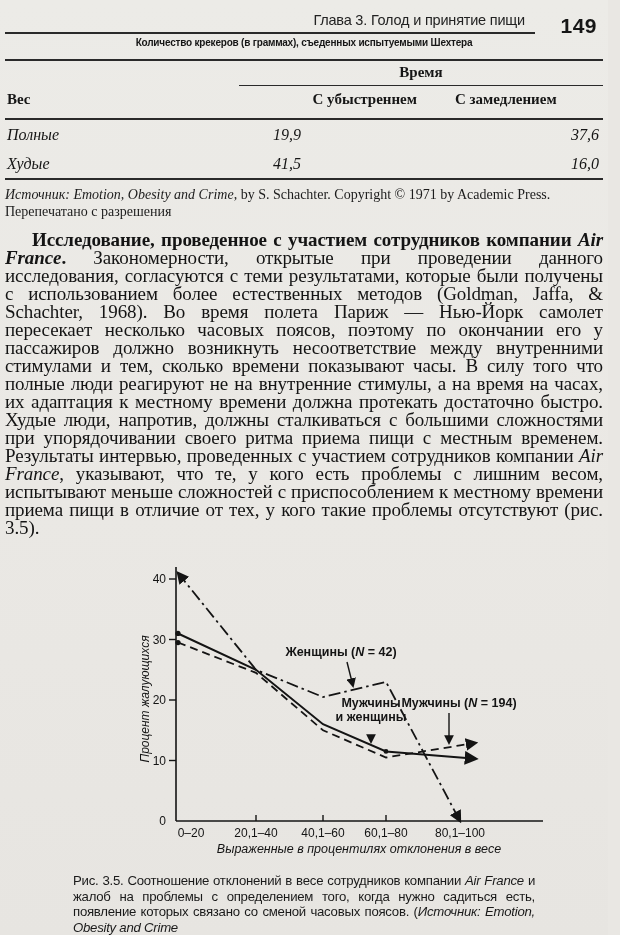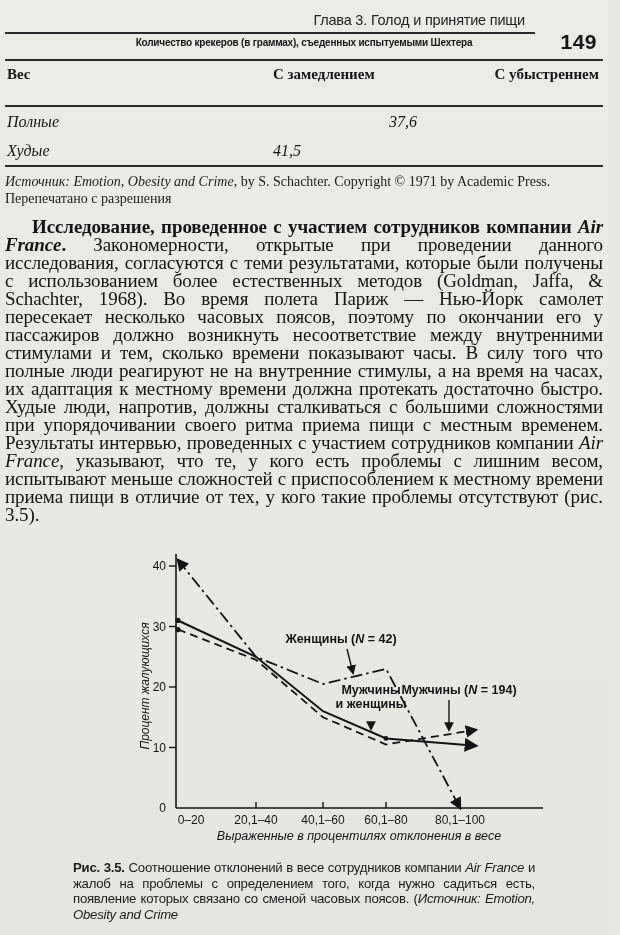--- a/index.html
+++ b/index.html
@@ -13,33 +13,33 @@
   
   .runhead{display:flex;align-items:flex-end;margin-top:4px;}
   .runhead .rule-area{
     flex:1;border-bottom:2.2px solid #2a2a2a;text-align:right;
     padding:0 10px 4px 0;
     font-family:"Liberation Sans",sans-serif;font-size:14.5px;letter-spacing:-0.2px;color:#222;
   }
   .runhead .pagenum{
     width:62px;text-align:right;padding-right:6px;
     font-family:"Liberation Sans",sans-serif;font-weight:bold;font-size:21px;
-    position:relative;top:20px;letter-spacing:0.5px;
+    position:relative;top:4px;letter-spacing:0.5px;
   }
   
   .tbl-label{margin-top:14px;text-align:right;font-style:italic;font-size:15.5px;padding-right:3px;}
   .tbl-title{
     margin-top:3px;text-align:center;font-family:"Liberation Sans",sans-serif;
     font-weight:bold;font-size:10px;letter-spacing:-0.2px;
   }
   .datatable{margin-top:11px;border-top:2.2px solid #2a2a2a;border-bottom:2.2px solid #2a2a2a;}
   .t-grid{display:grid;grid-template-columns:234px 1fr 1fr;align-items:end;}
   .t-span-head{grid-column:2 / 4;text-align:center;font-weight:bold;font-size:15px;
     border-bottom:1.6px solid #2a2a2a;padding:3px 0 4px 0;}
-  .t-colhead{font-weight:bold;font-size:15px;padding:5px 0 22px 0;border-bottom:2px solid #2a2a2a;}
+  .t-colhead{font-weight:bold;font-size:15px;padding:5px 0 10px 0;border-bottom:2px solid #2a2a2a;}
   .t-colhead.c1{padding-left:2px;border-bottom:2px solid #2a2a2a;}
   .t-colhead.c3{text-align:right;padding-right:2px;}
   .t-row{display:grid;grid-template-columns:234px 1fr 1fr;font-size:16px;}
   .t-row .cell{padding:6px 0 5px 0;font-style:italic;}
   .t-row .c1{padding-left:2px;}
   .t-row .c2{padding-left:34px;}
   .t-row .c3{text-align:right;padding-right:4px;}
   
   .source{margin-top:6px;font-size:14px;line-height:17px;color:#1c1c1c;}
   .source .it{font-style:italic;}
@@ -52,48 +52,54 @@
   .bodytext .lead-it{font-weight:bold;font-style:italic;}
   .bodytext .it{font-style:italic;}
   
   .figure{width:430px;height:302px;margin:22px 0 0 126px;position:relative;}
   .figure svg{display:block;}
   .fig-caption{
     width:462px;margin:12px auto 0 auto;
     font-family:"Liberation Sans",sans-serif;font-size:13.2px;line-height:15.6px;
     text-align:justify;letter-spacing:-0.25px;color:#1a1a1a;
   }
-  .fig-caption .lbl{font-weight:bold;}
+  .fig-caption .lbl{font-weight:normal;}
   .fig-caption .it{font-style:italic;}
 </style>
 </head>
 <body>
 
 <div class="page">
 
   <div class="runhead">
     <div class="rule-area">Глава 3. Голод и принятие пищи</div>
     <div class="pagenum">149</div>
   </div>
 
   <div class="tbl-title">Количество крекеров (в граммах), съеденных испытуемыми Шехтера</div>
 
   <div class="datatable">
+    <div class="t-grid">
+      <div></div>
+      <div class="t-span-head">Время</div>
+    </div>
     <div class="t-row">
       <div class="t-colhead c1">Вес</div>
+      <div class="t-colhead c3">С убыстреннем</div>
       <div class="t-colhead c2">С замедлением</div>
-      <div class="t-colhead c3">С убыстреннем</div>
     </div>
     <div class="t-row">
       <div class="cell c1">Полные</div>
+      <div class="cell c2">19,9</div>
       <div class="cell c3">37,6</div>
     </div>
     <div class="t-row">
       <div class="cell c1">Худые</div>
       <div class="cell c2">41,5</div>
+      <div class="cell c3">16,0</div>
     </div>
   </div>
 
   <div class="source">
     <span class="it">Источник: Emotion, Obesity and Crime</span><span>, by S. Schachter. Copyright © 1971 by Academic Press.</span><br>
     <span>Перепечатано с разрешения</span>
   </div>
 
   <p class="bodytext">
     <span class="lead">Исследование, проведенное с участием сотрудников компании </span><span class="lead-it">Air France</span><span class="lead">. </span><span>Закономерности, открытые при проведении данного исследования, согласуются с теми результатами, которые были получены с использованием более естественных методов (Goldman, Jaffa, &amp; Schachter, 1968). Во время полета Париж — Нью-Йорк самолет пересекает несколько часовых поясов, поэтому по окончании его у пассажиров должно возникнуть несоответствие между внутренними стимулами и тем, сколько времени показывают часы. В силу того что полные люди реагируют не на внутренние стимулы, а на время на часах, их адаптация к местному времени должна протекать достаточно быстро. Худые люди, напротив, должны сталкиваться с большими сложностями при упорядочивании своего ритма приема пищи с местным временем. Результаты интервью, проведенных с участием сотрудников компании </span><span class="it">Air France</span><span>, указывают, что те, у кого есть проблемы с лишним весом, испытывают меньше сложностей с приспособлением к местному времени приема пищи в отличие от тех, у кого такие проблемы отсутствуют (рис. 3.5).</span>

